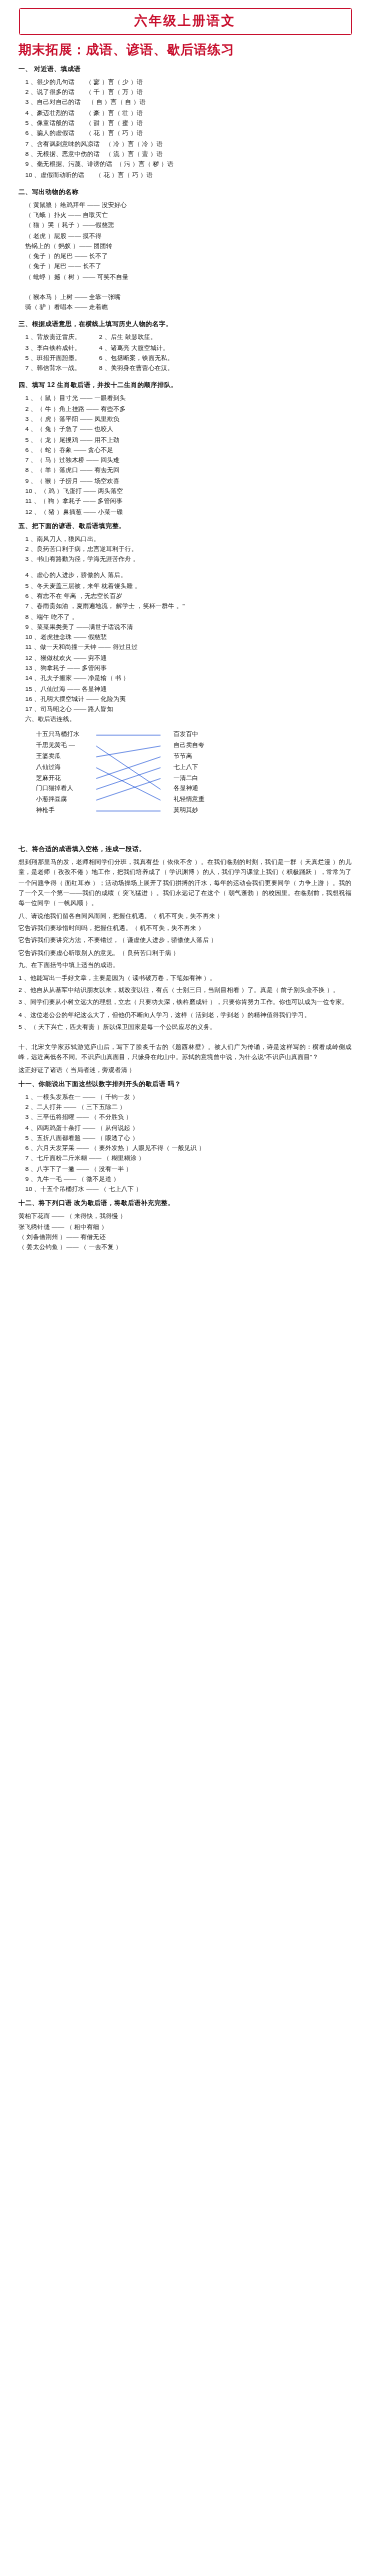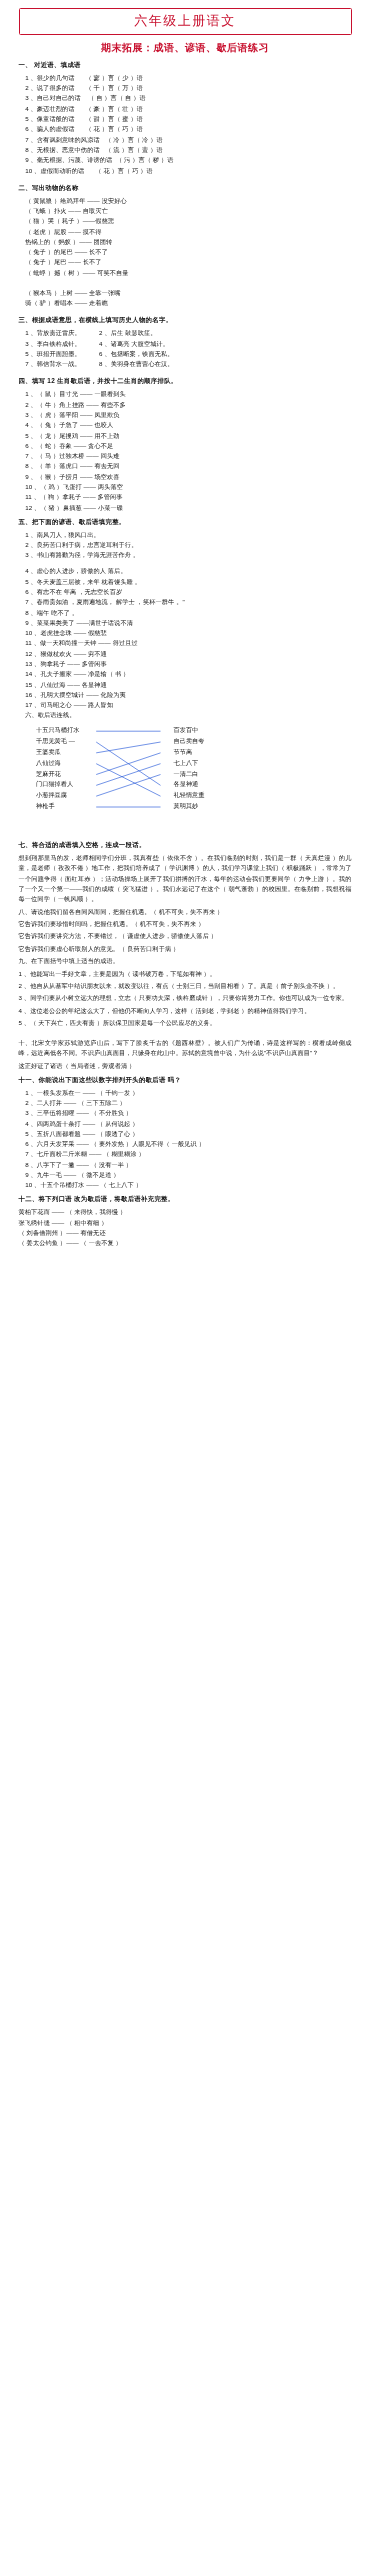--- a/index.html
+++ b/index.html
@@ -19,29 +19,28 @@
   .title-box{
     border:1px solid #c8102e;
     border-radius:1.5px;
     text-align:center;
     padding:3.1px 0 4.1px 0;
     margin:1px 0 5.2px 0;
   }
   .title-box .t{
     color:#c8102e;
     font-size:13px;
-    font-weight:normal;
+    font-weight:bold;
     letter-spacing:1.5px;
     font-family:"Liberation Serif","DejaVu Serif",serif;
   }
   .subtitle{
-    text-align:center;
     color:#c8102e;
     font-weight:bold;
-    font-size:10px;
+    font-size:13px;
     letter-spacing:0.5px;
     margin:3.1px 0 6.2px 0;
     font-family:Liberation Sans, sans-serif;
   }
   .sec{
     font-size:6.4px;
     font-weight:bold;
     margin:5.2px 0 3.1px 0;
     letter-spacing:0.3px;
   }

